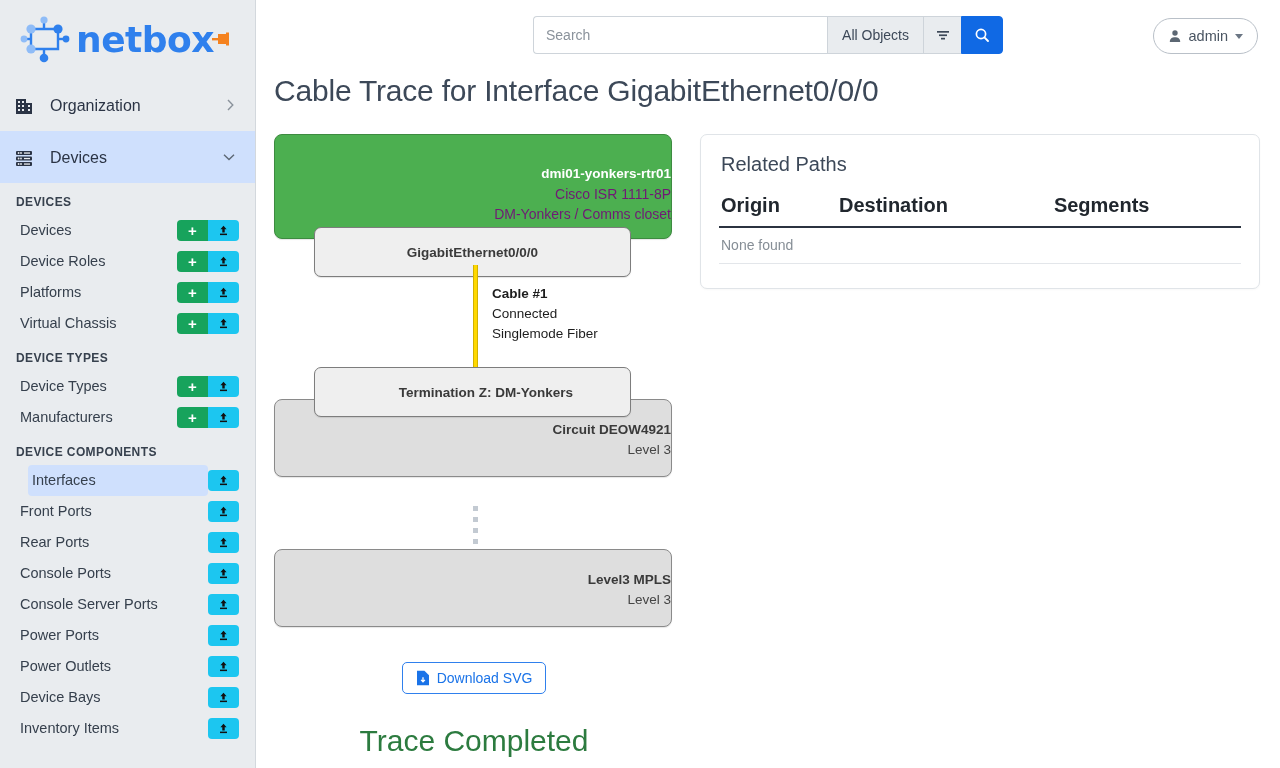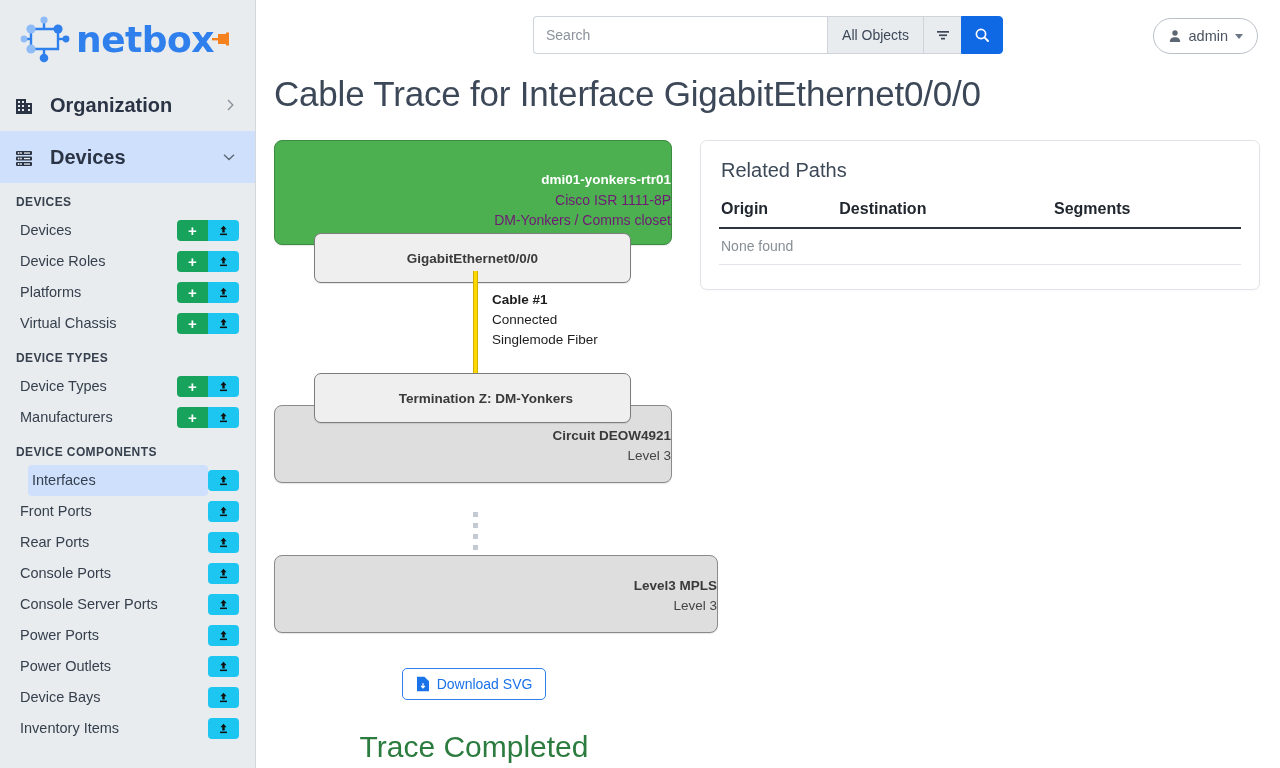--- a/index.html
+++ b/index.html
@@ -40,21 +40,21 @@
   .pin-icon { position: absolute; right: 24px; top: 31px; width: 20px; height: 16px; }
 
   .nav-group {
     display: flex; align-items: center;
     height: 52px; padding: 0 20px 0 14px;
     cursor: pointer;
     border-top: 1px solid transparent;
   }
   .nav-group .ng-icon { width: 26px; display: flex; justify-content: flex-start; }
   .nav-group .ng-label {
-    flex: 1; font-size: 20px; font-weight: 700; color: #2b3445; padding-left: 10px;
+    flex: 1; font-size: 16px; font-weight: 400; color: #2b3445; padding-left: 10px;
   }
   .nav-group .ng-caret { color: #6b7684; font-size: 13px; line-height: 1; }
   .nav-group.active { background: #cfe0fd; }
 
   .section-header {
     font-size: 12px; font-weight: 700; letter-spacing: 0.4px;
     color: #37414e; padding: 12px 0 6px 16px; text-transform: uppercase;
   }
   .nav-item {
     display: flex; align-items: center; justify-content: space-between;
@@ -116,21 +116,21 @@
     position: absolute; right: 22px; top: 18px;
     height: 36px; min-width: 104px;
     border: 1px solid #b9c0c8; border-radius: 18px;
     background: #fff;
     display: flex; align-items: center; justify-content: center; gap: 7px;
     padding: 0 14px; font-size: 14.5px; color: #4a5562; cursor: pointer;
   }
   .caret-dn { width: 0; height: 0; border-left: 4.5px solid transparent; border-right: 4.5px solid transparent; border-top: 5px solid #6b7684; }
 
   .page-title {
-    font-size: 35px; font-weight: 400; color: #3c4858;
+    font-size: 30px; font-weight: 400; color: #3c4858;
     margin: 0; padding: 4px 0 0 18px; letter-spacing: -0.2px;
   }
 
   .content { display: flex; padding: 26px 20px 0 18px; gap: 26px; }
   .trace-col { width: 400px; flex: 0 0 400px; position: relative; }
   .paths-col { flex: 1; }
 
   
   .trace { position: relative; width: 398px; }
   .node {
@@ -183,21 +183,21 @@
 
   
   .card {
     border: 1px solid #e0e4e8; border-radius: 7px; background: #fff;
     padding: 18px 18px 24px 18px;
     box-shadow: 0 1px 2px rgba(0,0,0,0.03);
   }
   .card-title { font-size: 20px; color: #3c4858; font-weight: 400; margin: 0 0 18px 2px; }
   table.paths { width: 100%; border-collapse: collapse; }
   table.paths th {
-    text-align: left; font-size: 16px; font-weight: 700; color: #21272e;
+    text-align: left; font-size: 20px; font-weight: 700; color: #21272e;
     padding: 0 0 9px 2px; border-bottom: 2px solid #2b3340;
   }
   table.paths td {
     font-size: 14px; color: #868e96; padding: 9px 0 10px 2px;
     border-bottom: 1px solid #e3e6ea;
   }
 </style>
 </head>
 <body>
 
@@ -513,21 +513,21 @@
           <div class="node circuit" style="position:absolute;left:0;top:265px;width:398px;">
             <div class="n-title">Circuit DEOW4921</div>
             <div class="n-sub">Level 3</div>
           </div>
           <div class="term" style="top:233px;padding-left:27px;">
             <span>Termination Z: DM-Yonkers</span>
           </div>
 
           <div class="dotted-line" style="top:372px;height:50px;"></div>
 
-          <div class="node provider" style="position:absolute;left:0;top:415px;width:444px;padding-left:7px;">
+          <div class="node provider" style="position:absolute;left:0;top:415px;width:398px;padding-left:7px;">
             <div class="n-title">Level3 MPLS</div>
             <div class="n-sub">Level 3</div>
           </div>
         </div>
 
         <div style="text-align:center;margin-top:13px;">
           <div class="dl-btn">
             <svg width="14" height="16" viewBox="0 0 14 16">
               <path d="M1 0.8 h7.4 L13 5.2 V15.2 H1 Z" fill="#1a73e8"></path>
               <path d="M7 7.2 v4.4 M5.1 9.9 L7 11.8 L8.9 9.9" stroke="#fff" stroke-width="1.3" fill="none"></path>

